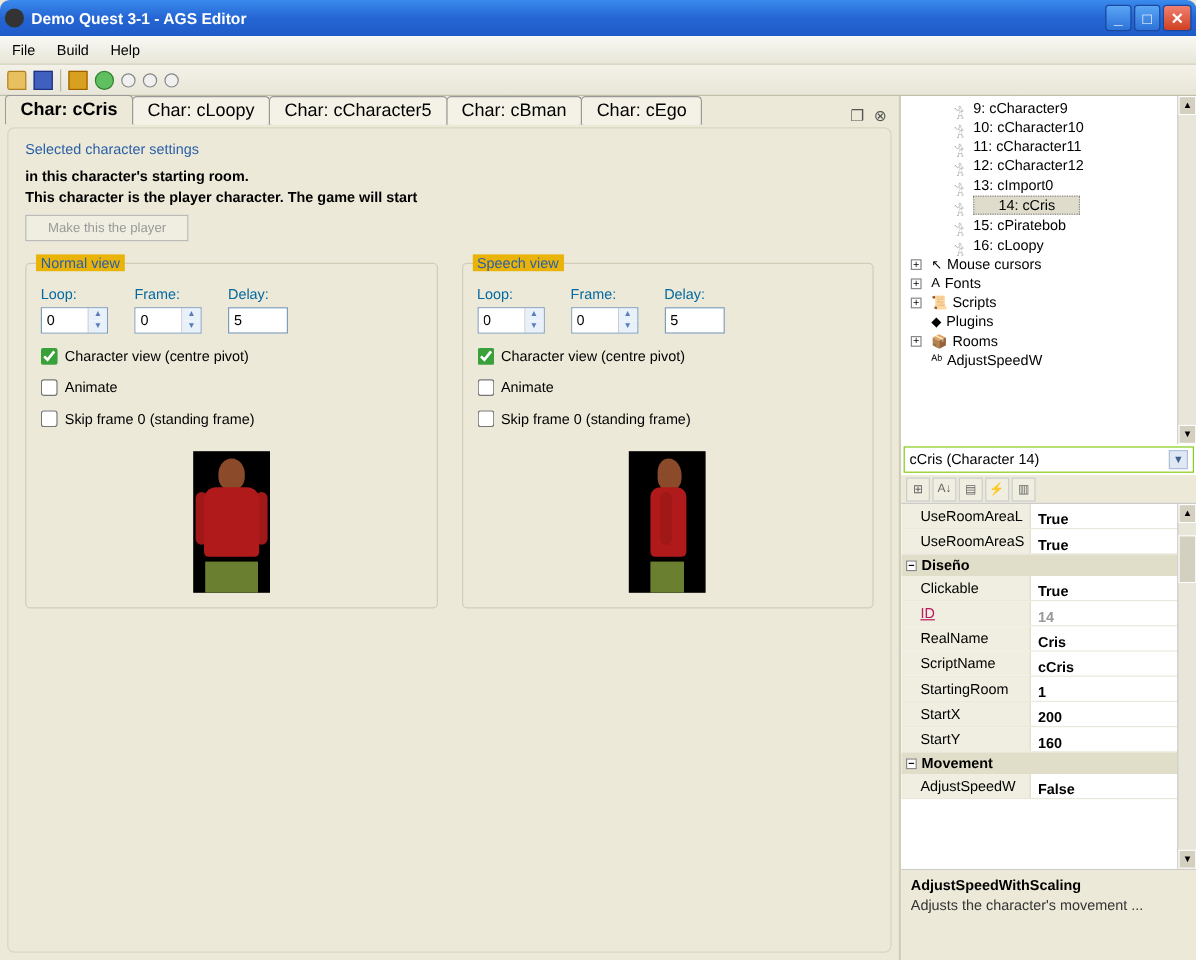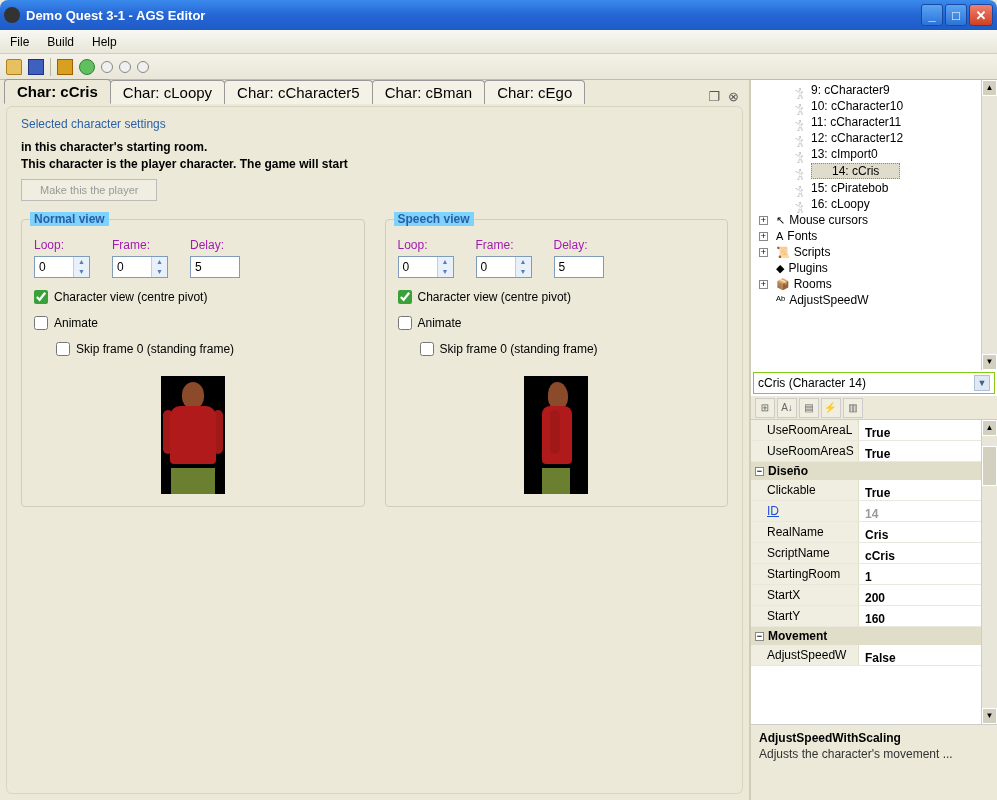--- a/index.html
+++ b/index.html
@@ -40,32 +40,32 @@
 .tab-icons { margin-left: auto; margin-right: 10px; display: flex; gap: 8px; font-size: 13px; color: #555; }
 
 
 .char-panel { flex: 1; border: 1px solid #d8d5c0; border-radius: 6px; margin: 2px 6px 6px 6px; padding: 10px 14px; background: #ece9d8; }
 .section-title { color: #2a5fa8; font-size: 12px; margin-bottom: 8px; }
 .player-note { font-weight: bold; font-size: 12px; margin-bottom: 6px; line-height: 1.4; }
 .make-player-btn { padding: 4px 18px; border: 1px solid #bbb; background: #f0eee0; color: #999; font-size: 11px; margin-bottom: 10px; }
 
 .views-row { display: flex; gap: 20px; margin-top: 8px; }
 .view-group { flex: 1; border: 1px solid #d0cdb8; border-radius: 4px; padding: 8px 12px 12px 12px; position: relative; }
-.view-group .legend { position: absolute; top: -8px; left: 8px; background: #7dd3fc; padding: 0 4px; color: #2a5fa8; font-size: 12px; font-weight: bold; }
+.view-group .legend { position: absolute; top: -8px; left: 8px; background: #eab308; padding: 0 4px; color: #2a5fa8; font-size: 12px; }
 .spinner-row { display: flex; gap: 22px; margin-top: 10px; }
 .spinner-col { display: flex; flex-direction: column; gap: 4px; font-size: 12px; }
-.spinner-col label { color: #a21caf; }
+.spinner-col label { color: #0369a1; }
 .spinner { display: flex; border: 1px solid #7f9db9; background: white; width: 56px; height: 22px; }
 .spinner input { border: none; width: 38px; padding: 2px 4px; font-size: 12px; outline: none; }
 .spinner .arrows { width: 16px; display: flex; flex-direction: column; border-left: 1px solid #ccc; }
 .spinner .arrows div { flex: 1; text-align: center; font-size: 7px; line-height: 9px; color: #5a7db8; background: #e8f0fa; cursor: default; }
 .delay-input { border: 1px solid #7f9db9; background: white; width: 50px; height: 22px; padding: 2px 4px; font-size: 12px; }
 .cb-row { display: flex; align-items: center; gap: 6px; margin-top: 12px; font-size: 12px; }
 .cb-row input { width: 14px; height: 14px; accent-color: #3aa03a; }
-.cb-row.indent { margin-left: 22px; }
+.cb-row.indent { }
 .sprite-preview { width: 64px; height: 118px; background: black; margin: 20px auto 0 auto; display: flex; align-items: flex-end; justify-content: center; position: relative; overflow: hidden; }
 
 
 .sprite-front .head { width: 22px; height: 26px; background: #8b4a2a; border-radius: 50% 50% 40% 40%; position: absolute; top: 6px; left: 21px; }
 .sprite-front .torso { width: 46px; height: 58px; background: #b01a1a; border-radius: 10px 10px 4px 4px; position: absolute; top: 30px; left: 9px; }
 .sprite-front .arm-l { width: 10px; height: 44px; background: #a01818; position: absolute; top: 34px; left: 2px; border-radius: 6px; }
 .sprite-front .arm-r { width: 10px; height: 44px; background: #a01818; position: absolute; top: 34px; right: 2px; border-radius: 6px; }
 .sprite-front .legs { width: 44px; height: 26px; background: #6a8030; position: absolute; bottom: 0; left: 10px; }
 
 
@@ -92,21 +92,21 @@
 
 
 .prop-tb { height: 24px; display: flex; align-items: center; gap: 2px; padding: 2px 4px; background: #ece9d8; border-bottom: 1px solid #ccc; }
 .prop-tb-btn { width: 20px; height: 20px; border: 1px solid #ccc; background: #f0eee0; font-size: 10px; display: flex; align-items: center; justify-content: center; color: #666; }
 
 
 .prop-grid { flex: 1; overflow-y: auto; font-size: 12px; background: white; position: relative; }
 .prop-row { display: flex; border-bottom: 1px solid #eae8dc; height: 21px; align-items: flex-end; }
 .prop-row .pname { width: 108px; padding-left: 16px; background: #f0eee0; border-right: 1px solid #e0ddc8; height: 100%; display: flex; align-items: center; overflow: hidden; }
 .prop-row .pval { flex: 1; padding-left: 6px; font-weight: bold; }
-.prop-row.readonly .pname { color: #1d4ed8; text-decoration: underline; }
+.prop-row.readonly .pname { color: #be185d; text-decoration: underline; }
 .prop-row.readonly .pval { color: #999; }
 .prop-cat { background: #e0ddc8; font-weight: bold; padding: 2px 4px 2px 4px; display: flex; align-items: center; gap: 4px; }
 .prop-cat .collapse { width: 9px; height: 9px; border: 1px solid #888; font-size: 9px; line-height: 7px; text-align: center; background: white; }
 .prop-scroll { position:absolute; right:0; top:0; bottom:0; width:16px; background:#e8e6d8; border-left:1px solid #ccc; display:flex; flex-direction:column; }
 .prop-scroll .sb-btn { height:16px; background:#d4d0c0; border:1px solid #fff; font-size:8px; text-align:center; line-height:14px; }
 .prop-scroll .sb-thumb { height:40px; background:#d4d0c0; border:1px solid #fff; margin-top:10px; }
 .prop-scroll .sb-track { flex:1; }
 
 
 .help-box { height: 76px; background: #ece9d8; border-top: 1px solid #ccc; padding: 6px 8px; font-size: 12px; }

